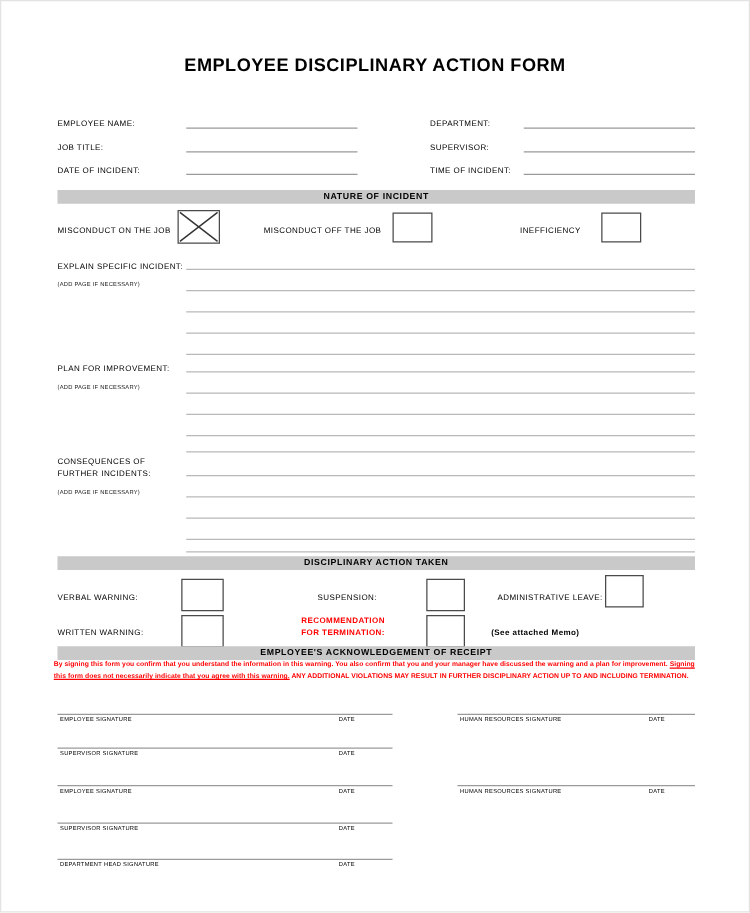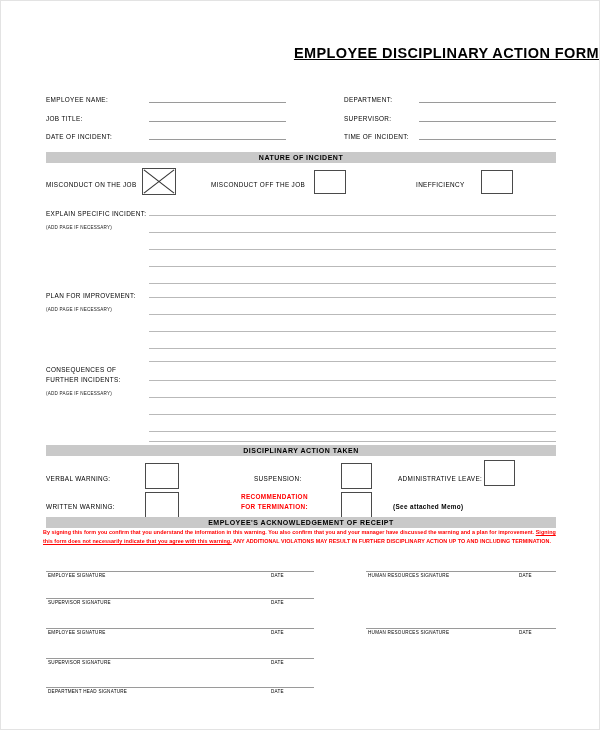--- a/index.html
+++ b/index.html
@@ -22,25 +22,24 @@
     box-sizing: border-box;
     border: 1px solid #e3e3e3;
     background: #fff;
   }
 
   
   .form-title {
     position: absolute;
     left: 0; right: 0;
     top: 44px;
-    text-align: right;
+    text-align: center;
     font-size: 14.5px;
     font-weight: bold;
     letter-spacing: 0.4px;
-    text-decoration: underline;
   }
 
   
   .lbl {
     position: absolute;
     font-size: 6.4px;
     letter-spacing: 0.35px;
     white-space: nowrap;
     line-height: 9px;
   }

